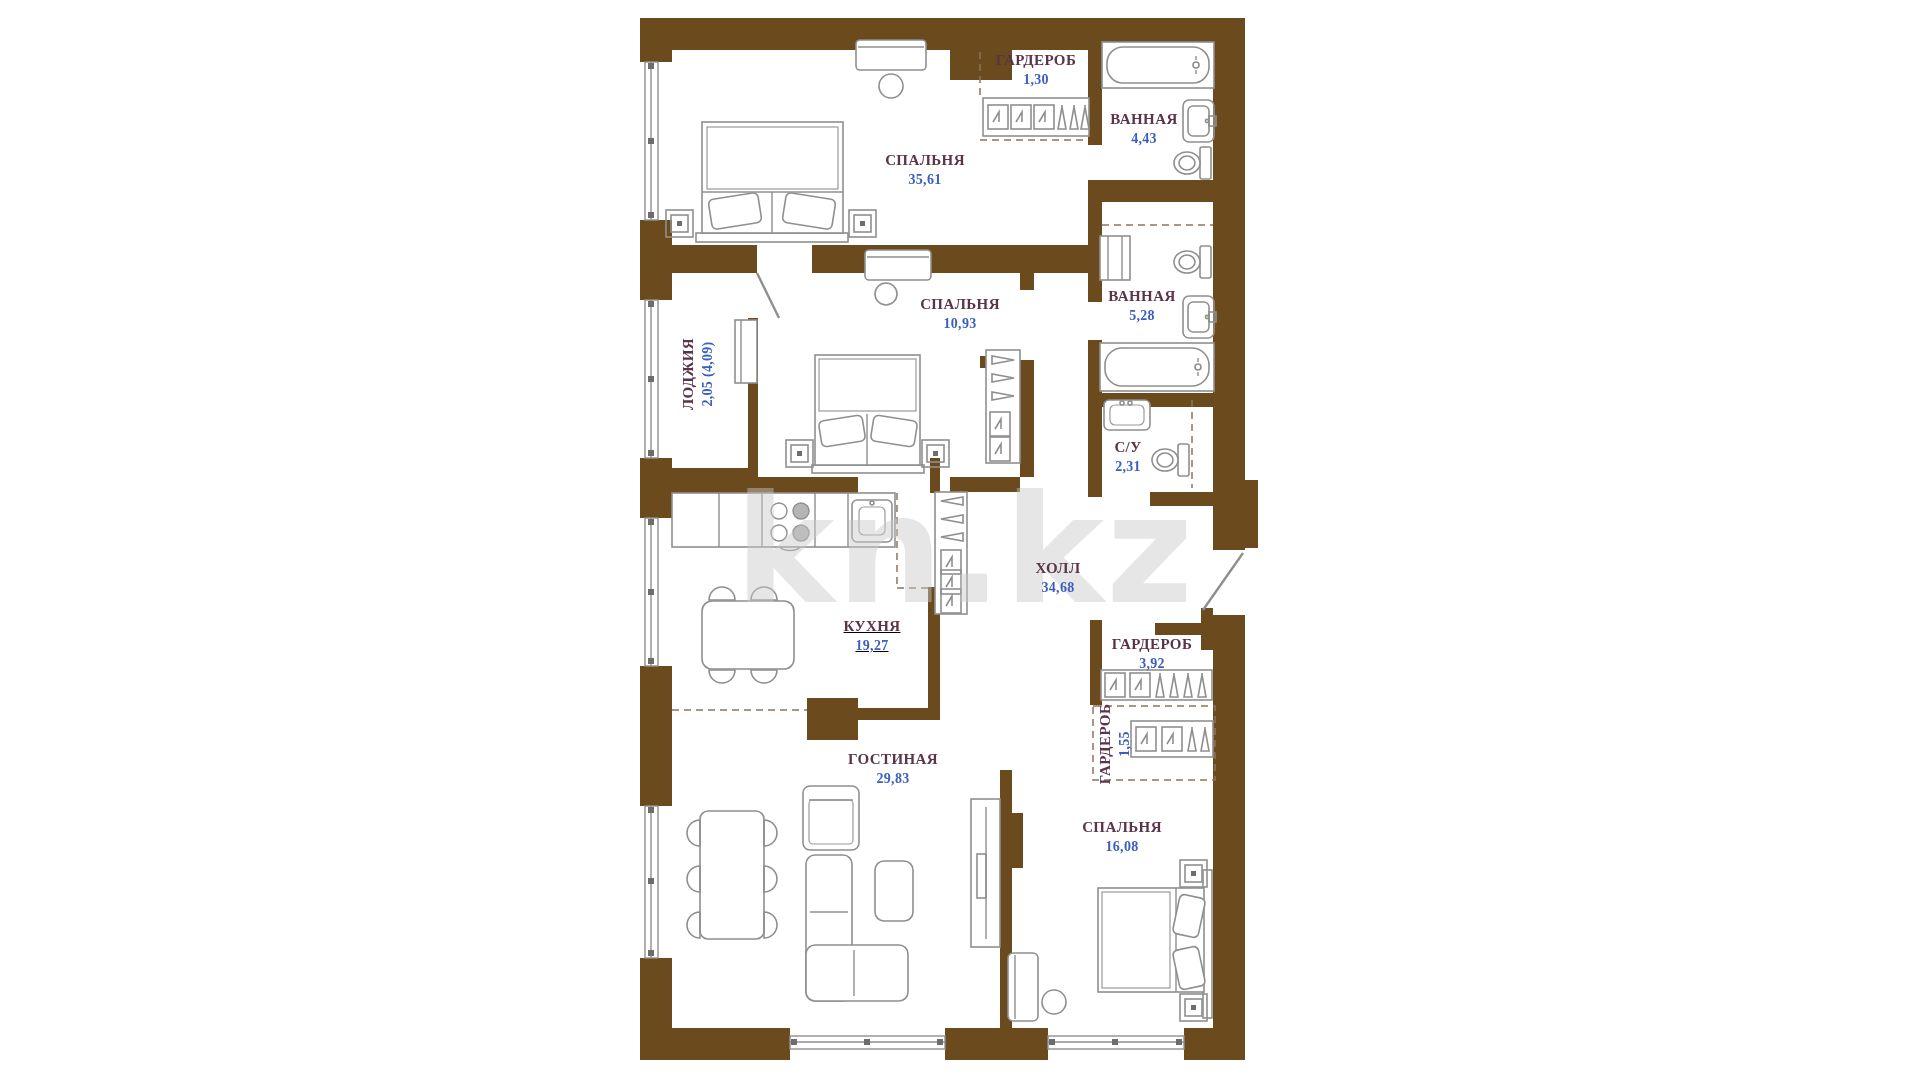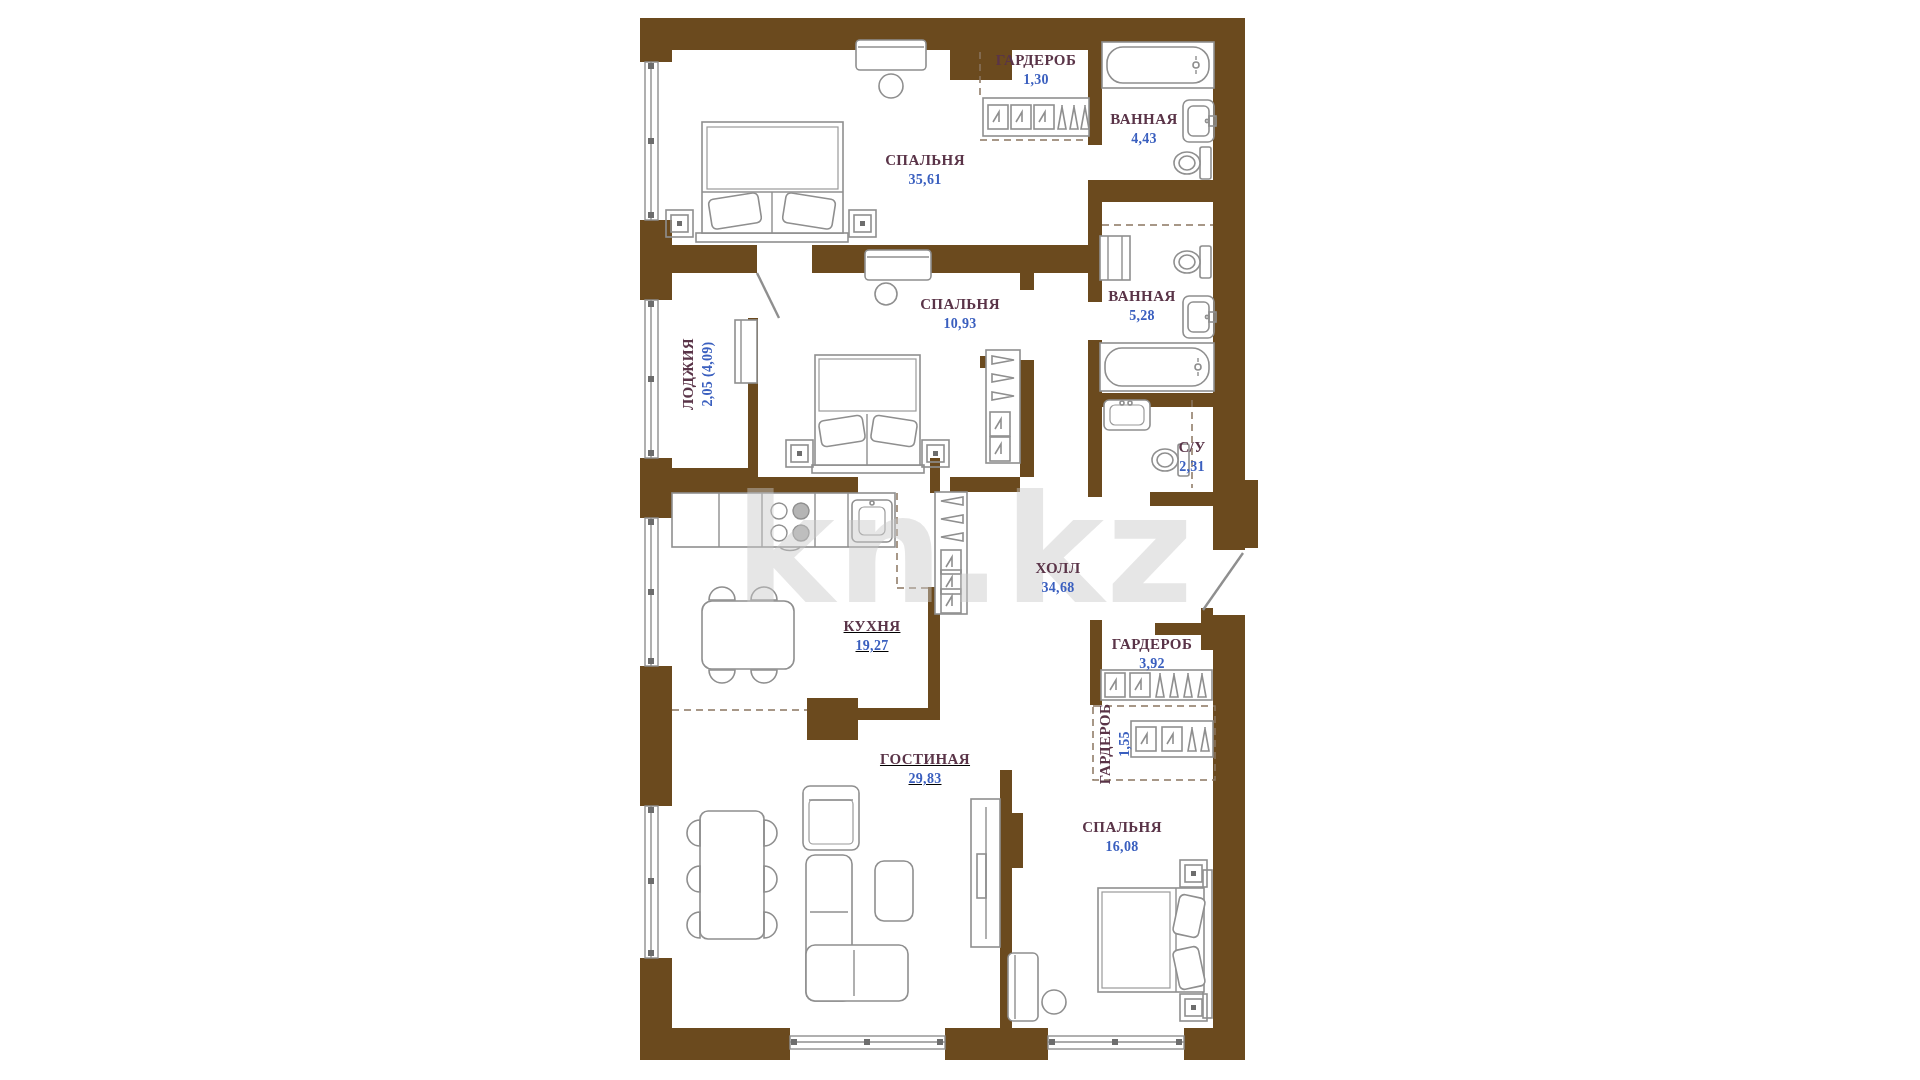--- a/index.html
+++ b/index.html
@@ -377,41 +377,41 @@
   <div class="ar">10,93</div>
 </div>
 <div class="room-label vert" style="left:698px;top:374px;">
   <div class="nm">ЛОДЖИЯ</div>
   <div class="ar">2,05 (4,09)</div>
 </div>
 <div class="room-label" style="left:1142px;top:306px;">
   <div class="nm">ВАННАЯ</div>
   <div class="ar">5,28</div>
 </div>
-<div class="room-label" style="left:1192px;top:457px;font-family:Liberation Serif, serif;">
+<div class="room-label" style="left:1128px;top:457px;font-family:Liberation Serif, serif;">
   <div class="nm">С/У</div>
   <div class="ar">2,31</div>
 </div>
 <div class="room-label" style="left:1058px;top:578px;">
   <div class="nm">ХОЛЛ</div>
   <div class="ar">34,68</div>
 </div>
 <div class="room-label" style="left:872px;top:636px;text-decoration:underline;">
   <div class="nm">КУХНЯ</div>
   <div class="ar">19,27</div>
 </div>
 <div class="room-label" style="left:1152px;top:654px;">
   <div class="nm">ГАРДЕРОБ</div>
   <div class="ar">3,92</div>
 </div>
 <div class="room-label vert" style="left:1115px;top:744px;">
   <div class="nm">ГАРДЕРОБ</div>
   <div class="ar">1,55</div>
 </div>
-<div class="room-label" style="left:925px;top:769px;text-decoration:underline;">
+<div class="room-label" style="left:893px;top:769px;">
   <div class="nm">ГОСТИНАЯ</div>
   <div class="ar">29,83</div>
 </div>
 <div class="room-label" style="left:1122px;top:837px;">
   <div class="nm">СПАЛЬНЯ</div>
   <div class="ar">16,08</div>
 </div>
 
 </div>
 

